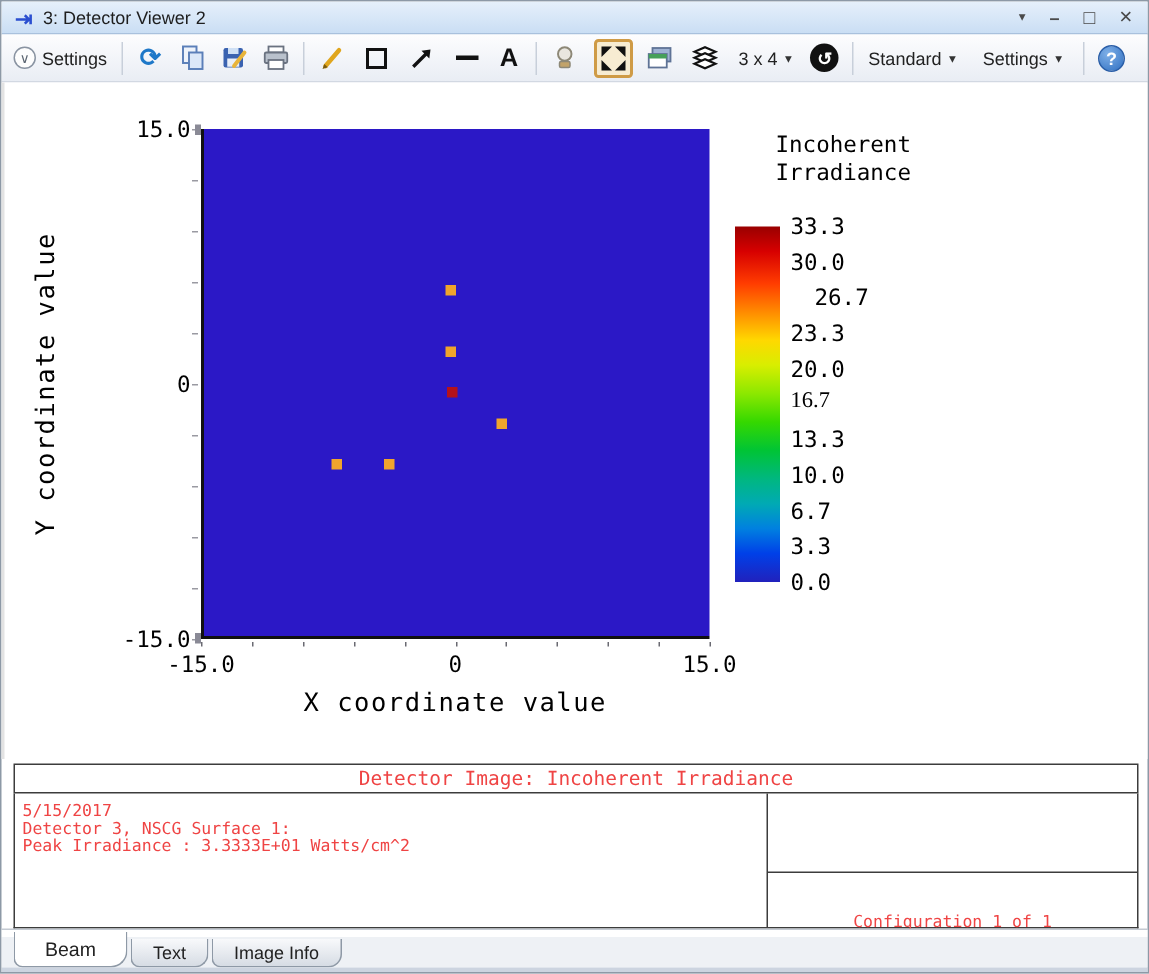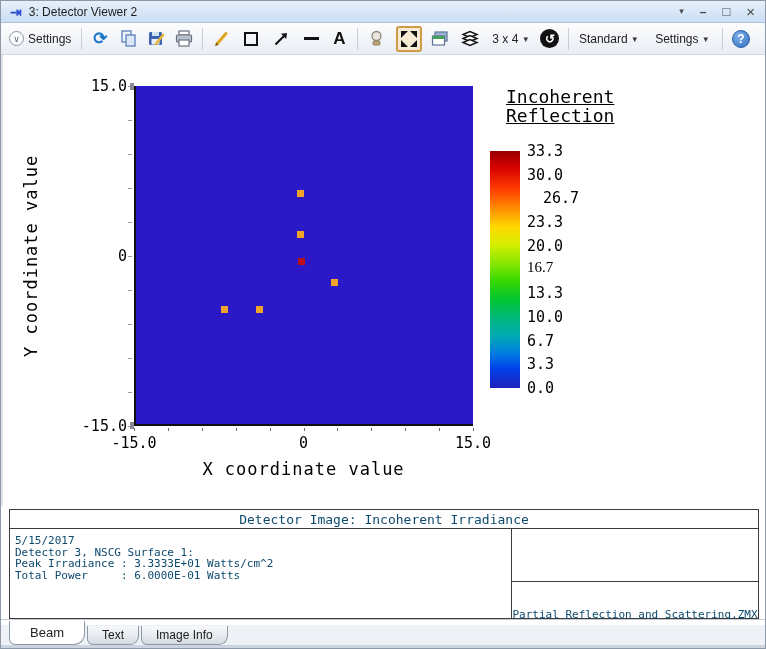--- a/index.html
+++ b/index.html
@@ -68,31 +68,31 @@
   .xtick-label { position:absolute; font-size:15px; transform:translateX(-50%); }
   .axis-title-x { position:absolute; left:131px; width:339px; text-align:center; top:404px; font-size:17px; letter-spacing:1px; }
   .axis-title-y {
     position:absolute; left:18px; top:31px; height:340px; width:34px;
     writing-mode:vertical-rl; transform:rotate(180deg);
     text-align:center; font-size:17px; letter-spacing:1px;
   }
   .minortick-x { position:absolute; width:1px; height:3px; background:#6a6a72; }
   .minortick-y { position:absolute; width:4px; height:1px; background:#9a9aa2; }
   .corner-notch { position:absolute; width:4px; height:7px; background:#8a8a96; }
-  .cb-title { position:absolute; left:503px; font-size:18px; line-height:19px;text-decoration:underline; }
+  .cb-title { position:absolute; left:514px; font-size:15px; line-height:19px; }
   .colorbar {
     position:absolute; left:487px; top:96px; width:30px; height:237px;
     background:linear-gradient(#900, #d70000 7%, #ff3c00 16%, #ff9400 25%, #ffd800 32%,
       #d8ee00 39%, #8ce800 47%, #35d800 55%, #00c435 63%, #00b780 71%,
       #00aab4 78%, #0080e0 85%, #0040e8 92%, #2121bc);
   }
   .cb-label { position:absolute; left:524px; font-size:15px; }
   
   .footer { position:absolute; left:8px; top:508px; width:750px; height:110px;
-    font-family:"DejaVu Sans Mono","Liberation Mono",monospace; color:#0c4a6e; }
+    font-family:"DejaVu Sans Mono","Liberation Mono",monospace; color:#ef4444; }
   .footer-header {
     height:20px; border:1px solid #3c3c3c; background:#fff;
     text-align:center; font-size:13px; line-height:19px;
   }
   .footer-body { position:relative; height:90px; border:1px solid #3c3c3c; border-top:none; }
   .footer-left { position:absolute; left:0; top:0; width:501px; height:100%; padding:6px 0 0 5px;
     font-size:11px; line-height:11.5px; white-space:pre; }
   .footer-right { position:absolute; left:501px; top:0; right:0; height:100%; border-left:1px solid #3c3c3c; }
   .footer-right-divider { position:absolute; left:0; right:0; top:52px; height:1px; background:#3c3c3c; }
   .footer-file { position:absolute; left:0; right:0; top:56px; text-align:center; font-size:11px; line-height:12px; white-space:pre; }
@@ -245,21 +245,21 @@
       <div class="plot-fill" id="plot-fill" style="background: rgb(43, 24, 198);"></div>
     <div class="hit" style="left: 160.61px; top: 104.167px; background: rgb(240, 164, 44);"></div>
         <div class="hit" style="left: 160.61px; top: 144.967px; background: rgb(240, 164, 44);"></div>
         <div class="hit" style="left: 161.74px; top: 172.167px; background: rgb(181, 18, 27);"></div>
         <div class="hit" style="left: 194.51px; top: 192.567px; background: rgb(240, 164, 44);"></div>
         <div class="hit" style="left: 84.9px; top: 219.767px; background: rgb(240, 164, 44);"></div>
         <div class="hit" style="left: 119.93px; top: 219.767px; background: rgb(240, 164, 44);"></div>
       </div>
     <div class="axis-title-x">X coordinate value</div>
     <div class="cb-title" style="top:32px;">Incoherent</div>
-    <div class="cb-title" style="top:51px;">Reflection</div>
+    <div class="cb-title" style="top:51px;">Irradiance</div>
     <div class="colorbar"></div>
   <div class="ytick-label" style="top: 22px;">15.0</div>
       <div class="ytick-label" style="top: 192px;">0</div>
       <div class="ytick-label" style="top: 362px;">-15.0</div>
       <div class="xtick-label" style="left: 131px; top: 379px;">-15.0</div>
       <div class="xtick-label" style="left: 300.5px; top: 379px;">0</div>
       <div class="xtick-label" style="left: 470px; top: 379px;">15.0</div>
       <div class="minortick-x" style="left: 131px; top: 373px;"></div>
       <div class="minortick-y" style="left: 125px; top: 31px;"></div>
       <div class="minortick-x" style="left: 164.9px; top: 373px;"></div>
@@ -293,25 +293,24 @@
       <div class="cb-label" style="top: 229.2px;">13.3</div>
       <div class="cb-label" style="top: 252.9px;">10.0</div>
       <div class="cb-label" style="top: 276.6px;">6.7</div>
       <div class="cb-label" style="top: 300.3px;">3.3</div>
       <div class="cb-label" style="top: 324px;">0.0</div>
     </div>
 
   <div class="footer">
     <div class="footer-header">Detector Image: Incoherent Irradiance</div>
     <div class="footer-body">
-      <div class="footer-left" id="footer-left"><div>5/15/2017</div><div>Detector 3, NSCG Surface 1:</div><div>Peak Irradiance : 3.3333E+01 Watts/cm^2</div><div>Total Power     : 6.0000E-01 Watts</div></div>
+      <div class="footer-left" id="footer-left"><div>5/15/2017</div><div>Detector 3, NSCG Surface 1:</div><div>Peak Irradiance : 3.3333E+01 Watts/cm^2</div></div>
       <div class="footer-right">
         <div class="footer-right-divider"></div>
         <div class="footer-file">
-          <div>Partial Reflection and Scattering.ZMX</div>
           <div>Configuration 1 of 1</div>
         </div>
       </div>
     </div>
   </div>
 
   <div class="tabbar">
     <div class="tab active">
         <span>Beam</span>
       </div>

